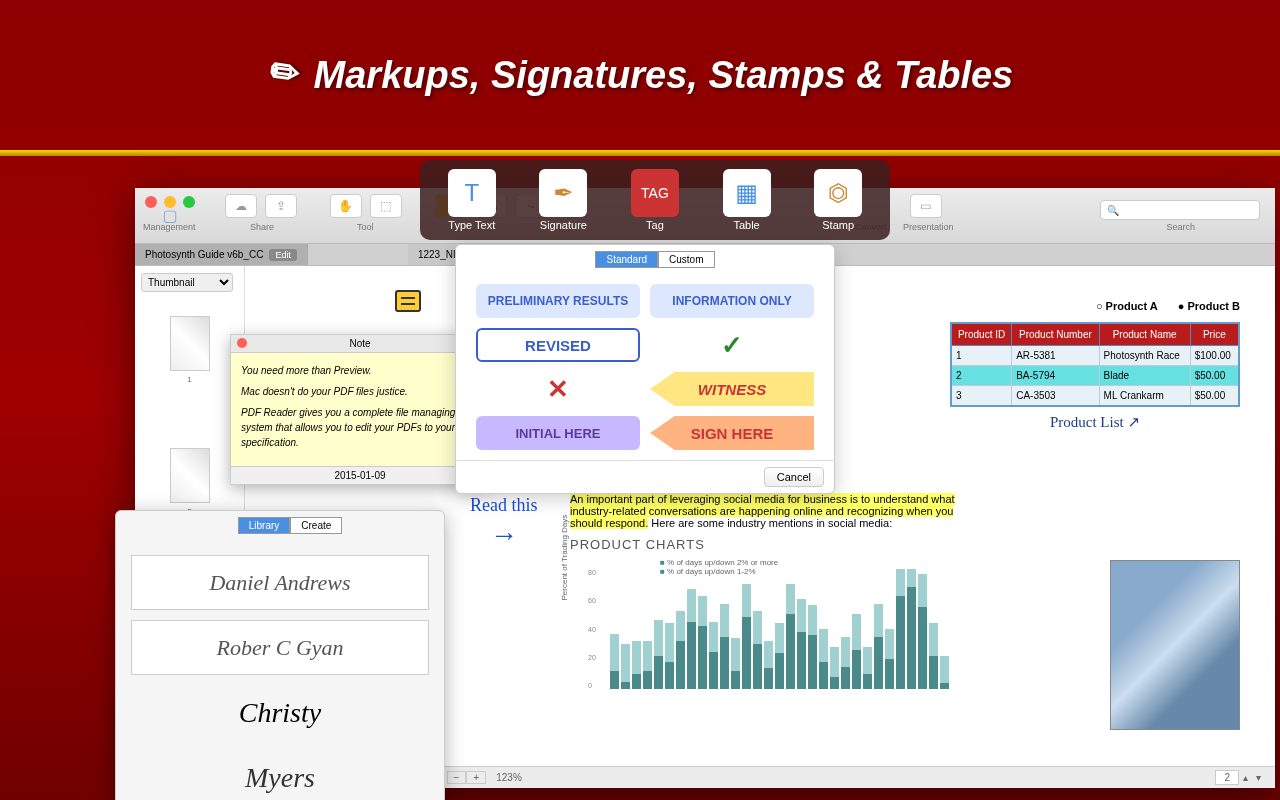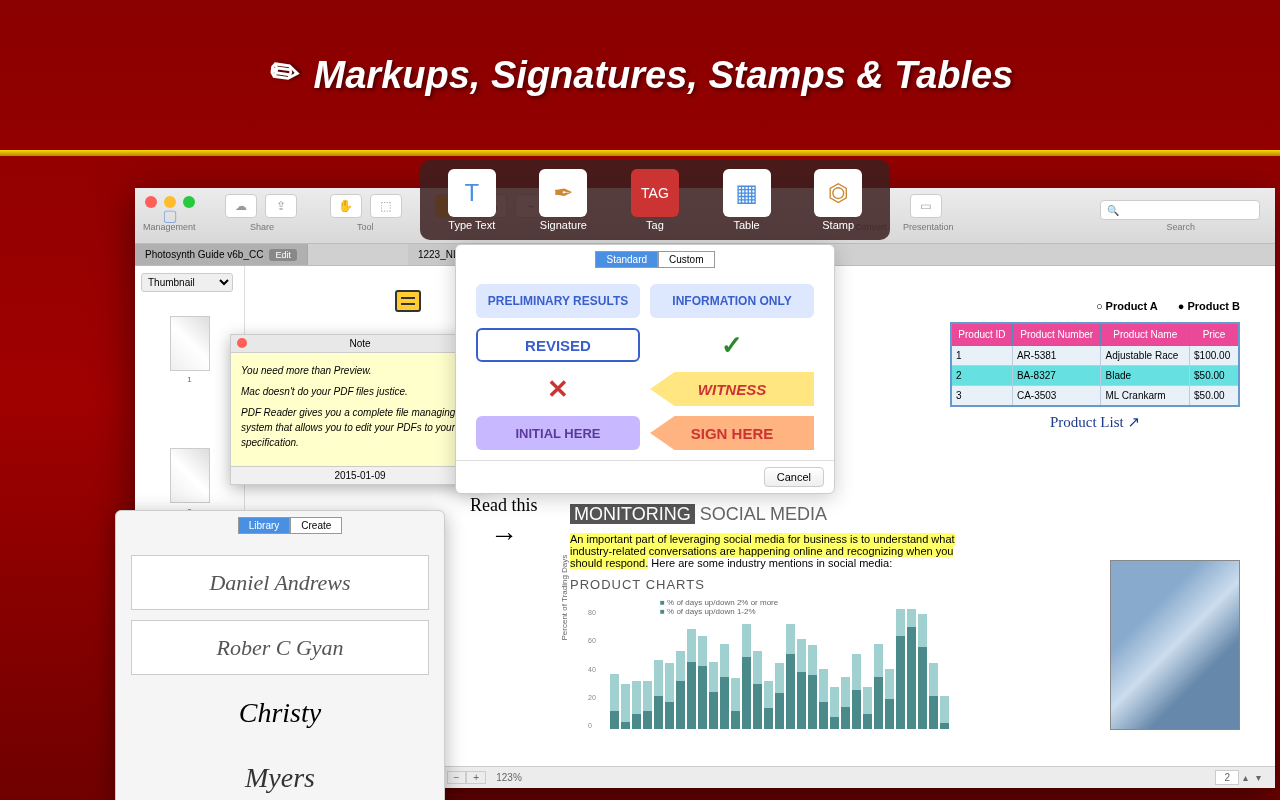--- a/index.html
+++ b/index.html
@@ -54,26 +54,26 @@
 .note-body p { margin-bottom: 6px; }
 .note-bold { font-weight: normal; }
 .note-footer { background: #f0f0f0; text-align: center; padding: 3px; border-top: 1px solid #ccc; }
 .sig-panel { position: absolute; top: 510px; left: 115px; width: 330px; background: #f5f5f5; border: 1px solid #ccc; border-radius: 6px; box-shadow: 0 4px 20px rgba(0,0,0,0.3); z-index: 45; }
 .sig-grid { display: grid; grid-template-columns: 1fr; gap: 10px; padding: 15px; }
 .sig-cell { height: 55px; display: flex; align-items: center; justify-content: center; font-size: 22px; font-style: italic; font-family: cursive; color: #555; }
 .sig-cell.boxed { border: 1px solid #ccc; background: #fff; }
 .table-widget { position: absolute; top: 300px; right: 40px; width: 290px; z-index: 20; }
 .radio-row { display: flex; gap: 20px; margin-bottom: 10px; font-size: 11px; font-weight: bold; justify-content: flex-end; }
 .prod-table { width: 100%; border-collapse: collapse; font-size: 10px; border: 2px solid #6699cc; }
-.prod-table th { background: #ec4899; color: #fff; padding: 5px 4px; border: 1px solid #5588bb; font-weight: normal; }
+.prod-table th { background: #b91c1c; color: #fff; padding: 5px 4px; border: 1px solid #5588bb; font-weight: normal; }
 .prod-table td { padding: 4px; border: 1px solid #bbccdd; background: #e8f0f8; }
 .prod-table tr.sel td { background: #66e0e0; }
 .hand-label { font-family: cursive; color: #1a3a8a; font-size: 15px; margin-top: 6px; text-align: center; }
-.hand-read { position: absolute; top: 495px; left: 470px; color: #000000; font-family: cursive; font-size: 18px; z-index: 15; }
-.doc-content { position: absolute; top: 504px; left: 570px; width: 410px; z-index: 10; font-size: 11px; }
+.hand-read { position: absolute; top: 495px; left: 470px; color: #1d4ed8; font-family: cursive; font-size: 18px; z-index: 15; }
+.doc-content { position: absolute; top: 464px; left: 570px; width: 410px; z-index: 10; font-size: 11px; }
 .doc-h1 { font-size: 18px; color: #666; margin-bottom: 8px; }
 .doc-h1 .inv { background: #555; color: #fff; padding: 0 4px; }
 .hl { background: #ffff66; }
 .doc-h2 { font-size: 13px; letter-spacing: 1px; color: #555; margin: 8px 0 4px; }
 .chart-box { position: relative; height: 145px; width: 400px; }
 .chart-legend { position: absolute; top: 2px; left: 90px; font-size: 8px; color: #666; }
 .chart-legend div::before { content:'■ '; color:#4a8a8a; }
 .y-axis-label { position: absolute; left: -6px; top: 40px; transform: rotate(-90deg); transform-origin: left; font-size: 8px; color: #666; }
 .bars { position: absolute; bottom: 12px; left: 40px; right: 0; height: 120px; display: flex; align-items: flex-end; gap: 2px; }
 .bar-pair { display:flex; flex-direction:column; width:9px; }
@@ -247,26 +247,26 @@
       <th>Product ID</th>
       <th>Product Number</th>
       <th>Product Name</th>
       <th>Price</th>
     </tr>
       </thead>
     <tbody>
       <tr>
           <td>1</td>
           <td>AR-5381</td>
-          <td>Adjustable Race</td>
+          <td>Photosynth Race</td>
           <td>$100.00</td>
         </tr>
       <tr class="sel">
           <td>2</td>
-          <td>BA-8327</td>
+          <td>BA-5794</td>
           <td>Blade</td>
           <td>$50.00</td>
         </tr>
       <tr>
           <td>3</td>
           <td>CA-3503</td>
           <td>ML Crankarm</td>
           <td>$50.00</td>
         </tr>
     </tbody>

